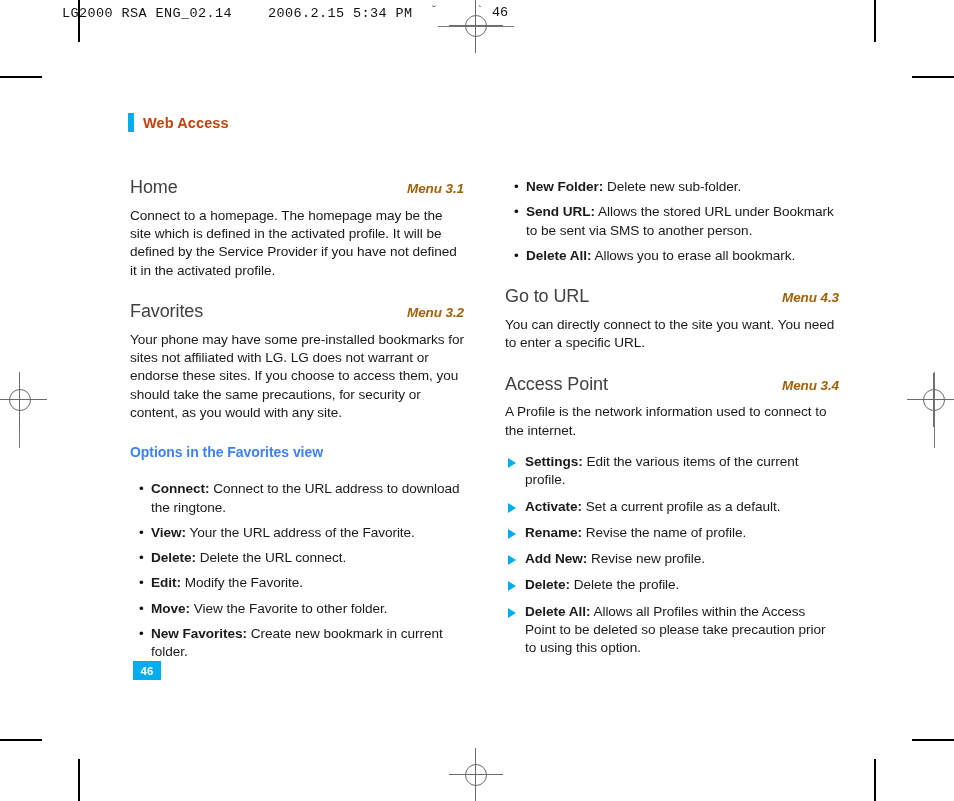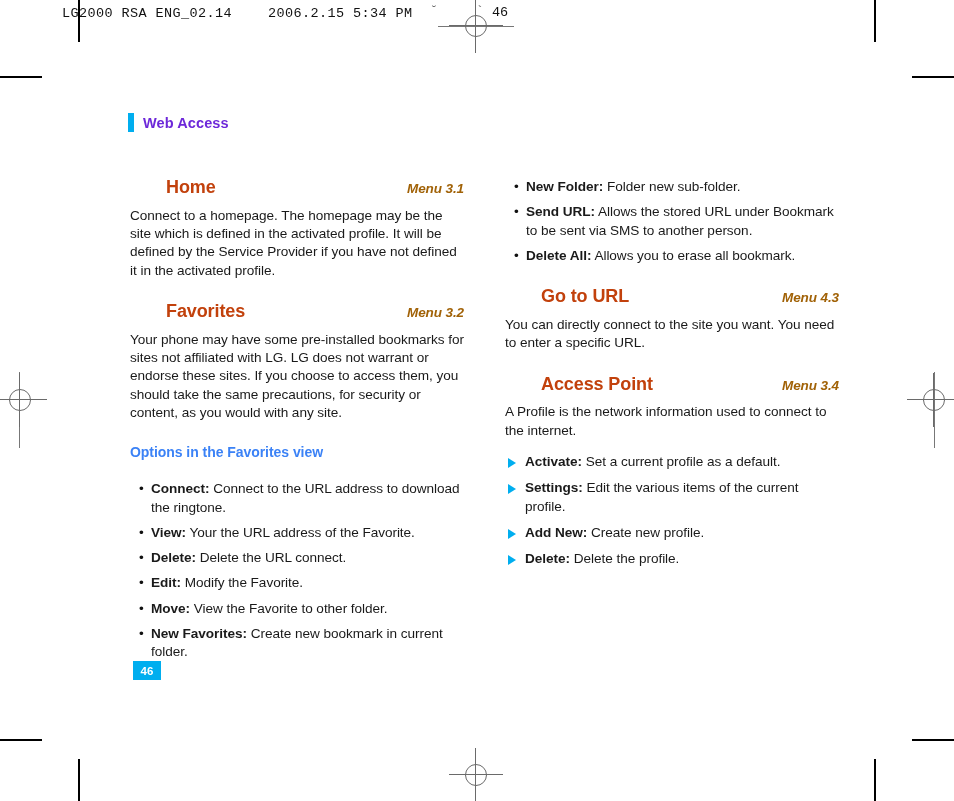--- a/index.html
+++ b/index.html
@@ -105,45 +105,44 @@
   .chapter-bar {
     width: 6px;
     height: 19px;
     background: #00AEEF;
     flex: 0 0 auto;
   }
   .chapter-title {
     font-size: 14.5px;
     font-weight: bold;
     letter-spacing: 0.1px;
-    color: #6d28d9;
+    color: #c2410c;
   }
 
   .col {
     position: absolute;
     top: 178px;
     width: 334px;
   }
   .col-left  { left: 130px; }
   .col-right { left: 505px; }
 
   .section-head {
     display: flex;
     align-items: baseline;
     justify-content: space-between;
     margin: 0 0 9px 0;
   }
   .section-head.gap-top { margin-top: 22px; }
   .section-title {
     font-size: 18px;
-    font-weight: bold;
-    color: #c2410c;
+    font-weight: normal;
+    color: #404040;
     letter-spacing: -0.1px;
     line-height: 1.1;
-    margin-left: 36px;
   }
   .section-menu {
     font-size: 13.5px;
     font-style: italic;
     font-weight: bold;
     color: #a16207;
     letter-spacing: -0.1px;
     white-space: nowrap;
   }
 
@@ -317,21 +316,21 @@
         <span class="lbl">New Favorites:</span><span> Create new bookmark in current folder.</span>
       </li>
     </ul>
   </div>
 
   <div class="col col-right">
 
     <ul class="blist">
       <li>
         <span class="dot">•</span>
-        <span class="lbl">New Folder:</span><span> Folder new sub-folder.</span>
+        <span class="lbl">New Folder:</span><span> Delete new sub-folder.</span>
       </li>
       <li>
         <span class="dot">•</span>
         <span class="lbl">Send URL:</span><span> Allows the stored URL under Bookmark to be sent via SMS to another person.</span>
       </li>
       <li>
         <span class="dot">•</span>
         <span class="lbl">Delete All:</span><span> Allows you to erase all bookmark.</span>
       </li>
     </ul>
@@ -344,31 +343,39 @@
 
     <div class="section-head gap-top">
       <div class="section-title">Access Point</div>
       <div class="section-menu">Menu 3.4</div>
     </div>
     <p class="body">A Profile is the network information used to connect to the internet.</p>
 
     <ul class="tlist" style="margin-top:13px;">
       <li>
         <span class="tri"></span>
+        <span class="lbl">Settings:</span><span> Edit the various items of the current profile.</span>
+      </li>
+      <li>
+        <span class="tri"></span>
         <span class="lbl">Activate:</span><span> Set a current profile as a default.</span>
       </li>
       <li>
         <span class="tri"></span>
-        <span class="lbl">Settings:</span><span> Edit the various items of the current profile.</span>
-      </li>
-      <li>
-        <span class="tri"></span>
-        <span class="lbl">Add New:</span><span> Create new profile.</span>
+        <span class="lbl">Rename:</span><span> Revise the name of profile.</span>
+      </li>
+      <li>
+        <span class="tri"></span>
+        <span class="lbl">Add New:</span><span> Revise new profile.</span>
       </li>
       <li>
         <span class="tri"></span>
         <span class="lbl">Delete:</span><span> Delete the profile.</span>
+      </li>
+      <li>
+        <span class="tri"></span>
+        <span class="lbl">Delete All:</span><span> Allows all Profiles within the Access Point to be deleted so please take precaution prior to using this option.</span>
       </li>
     </ul>
   </div>
 
   <div class="folio">46</div>
 </div>
 
 </body></html>

